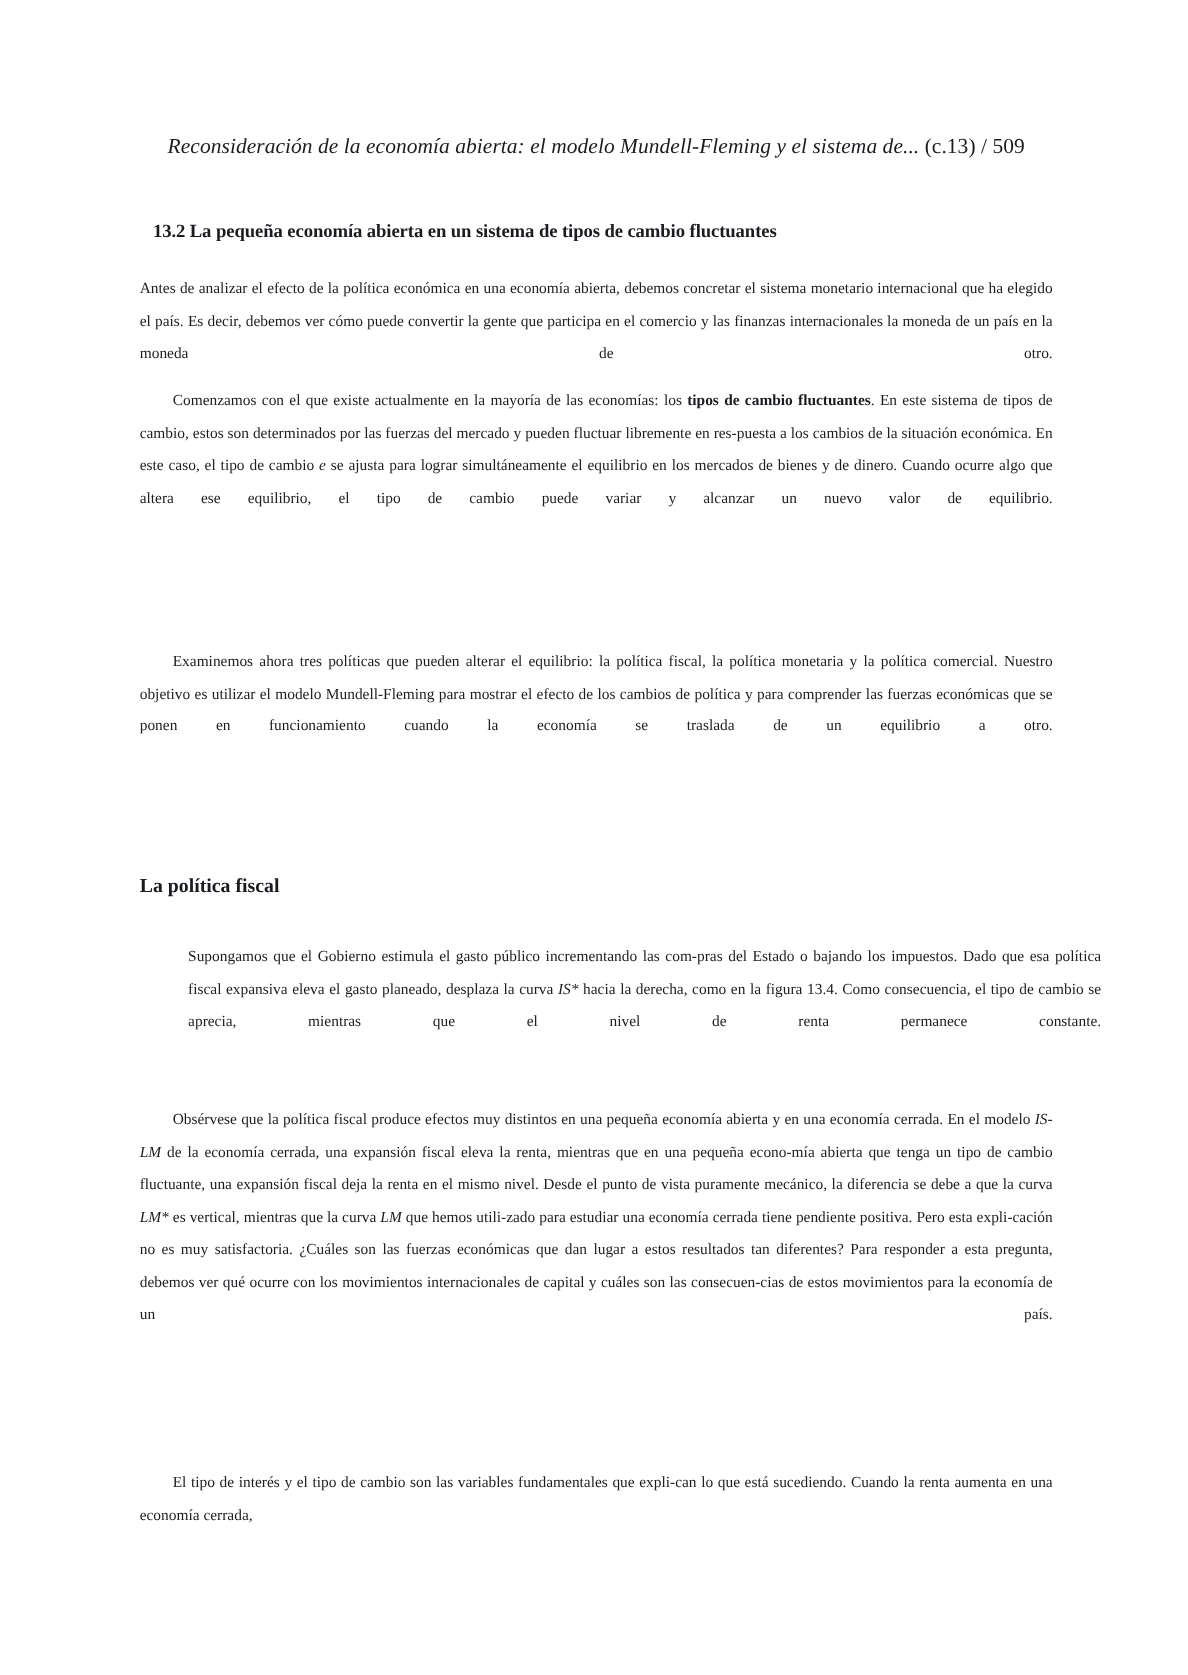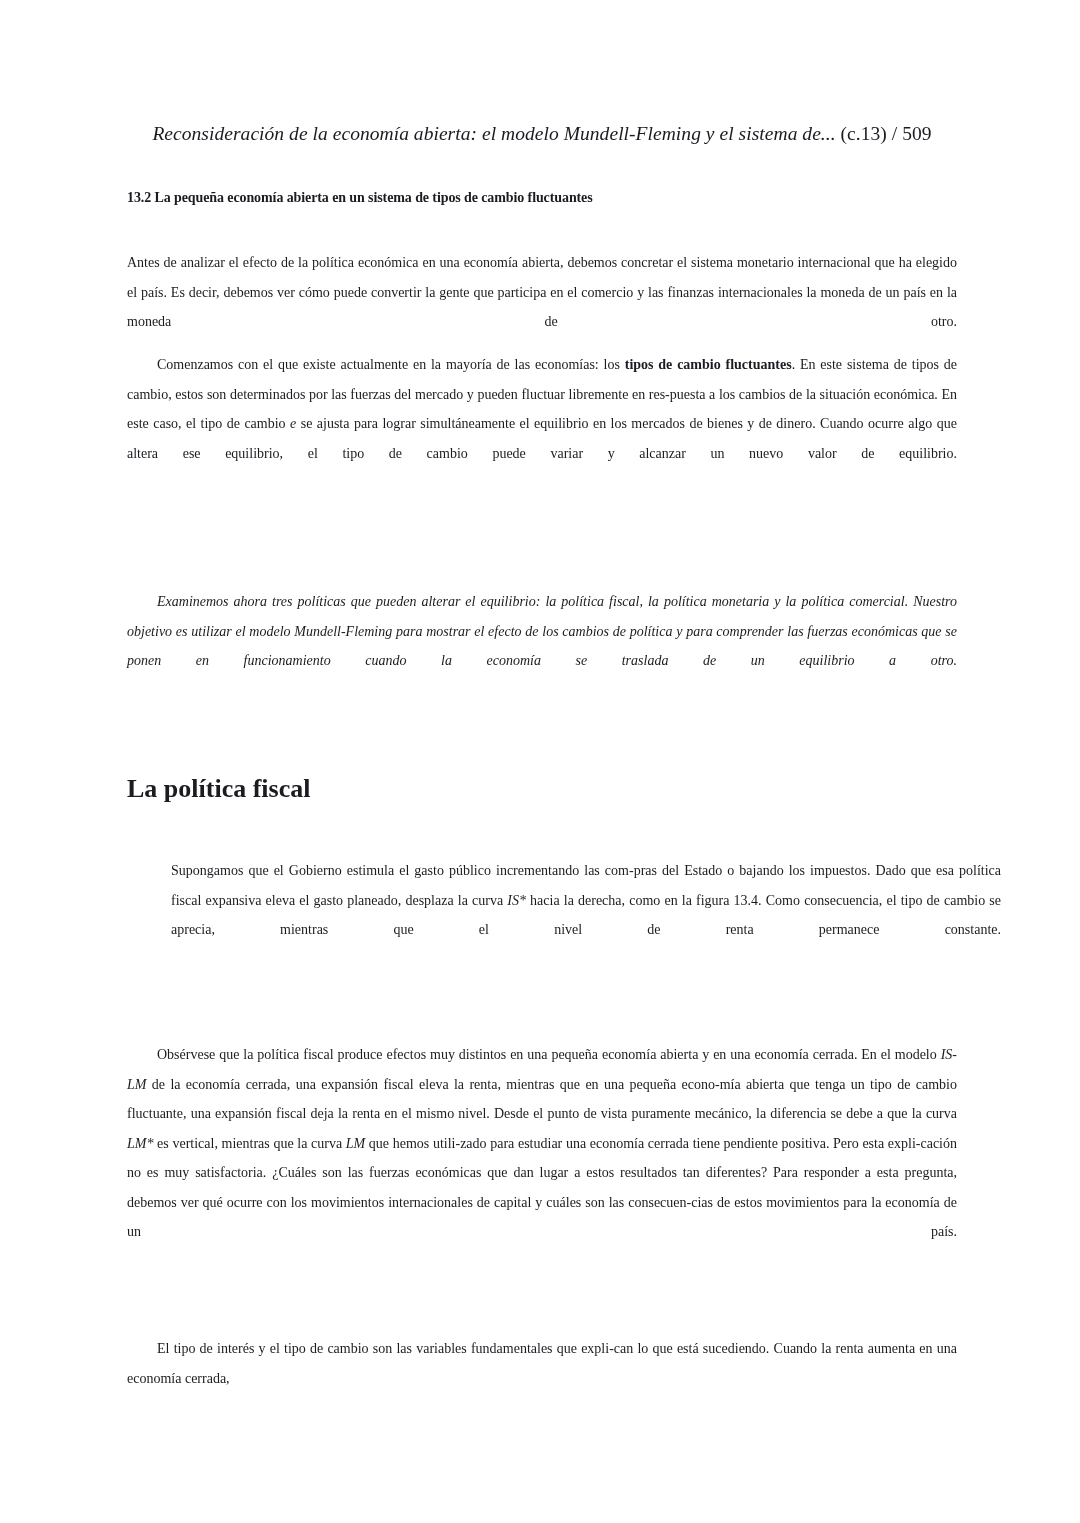--- a/index.html
+++ b/index.html
@@ -49,35 +49,35 @@
   .running-head .rh-tail {
     font-style: normal;
   }
 
   
   h2.section-heading {
     position: absolute;
     left: 0;
     top: 184px;
     width: 840px;
-    margin: 0;
-    font-size: 14px;
+    margin: 12px;
+    font-size: 17px;
     line-height: 28px;
     font-weight: bold;
     letter-spacing: -0.1px;
     white-space: nowrap;
   }
 
   h3.sub-heading {
     position: absolute;
     left: 0;
-    top: 776px;
+    top: 792px;
     margin: 0;
     width: 400px;
-    font-size: 26px;
+    font-size: 18px;
     line-height: 26px;
     font-weight: bold;
   }
 
   
   .para {
     position: absolute;
     left: 0;
     width: 830px;
     margin: 0;
@@ -100,23 +100,23 @@
     width: 100%;
   }
   .para.no-last-stretch::after { display: none; }
 
   i, .ital { font-style: italic; }
   b, .bold { font-weight: bold; }
 
   
   #p-intro      { top: 248px; }
   #p-comenzamos { top: 350px; }
-  #p-examinemos { top: 587px; font-style: italic; }
+  #p-examinemos { top: 587px; }
   #p-supongamos { top: 856px; margin-left: 44px; }
-  #p-observese  { top: 1040px; }
+  #p-observese  { top: 1004px; }
   #p-eltipo     { top: 1334px; }
 </style>
 </head>
 <body>
 
 <div class="page">
   <div class="content">
 
     <div class="running-head">
       <span class="rh-title">Reconsideración de la economía abierta: el modelo Mundell-Fleming y el sistema de...</span><span class="rh-tail"> (c.13) / 509</span>

